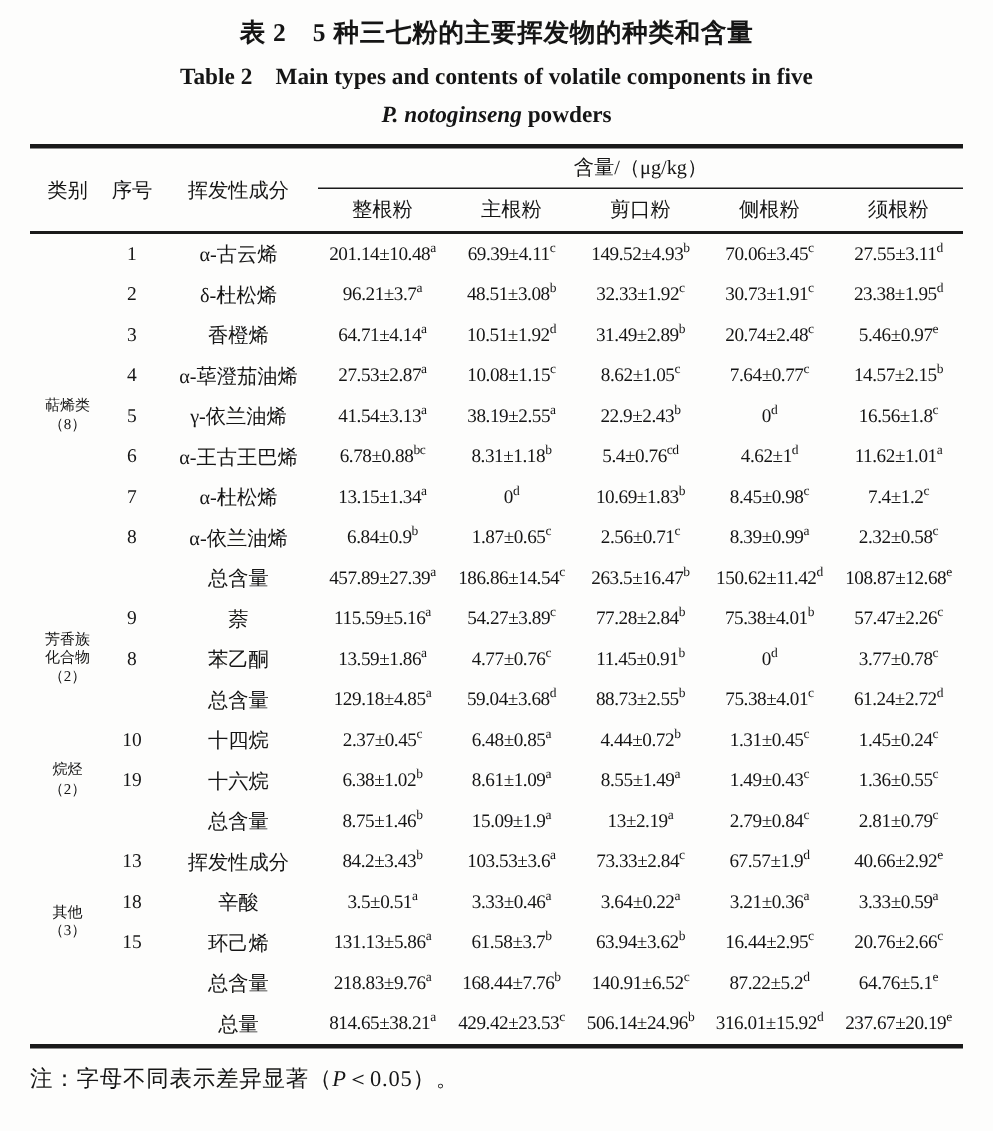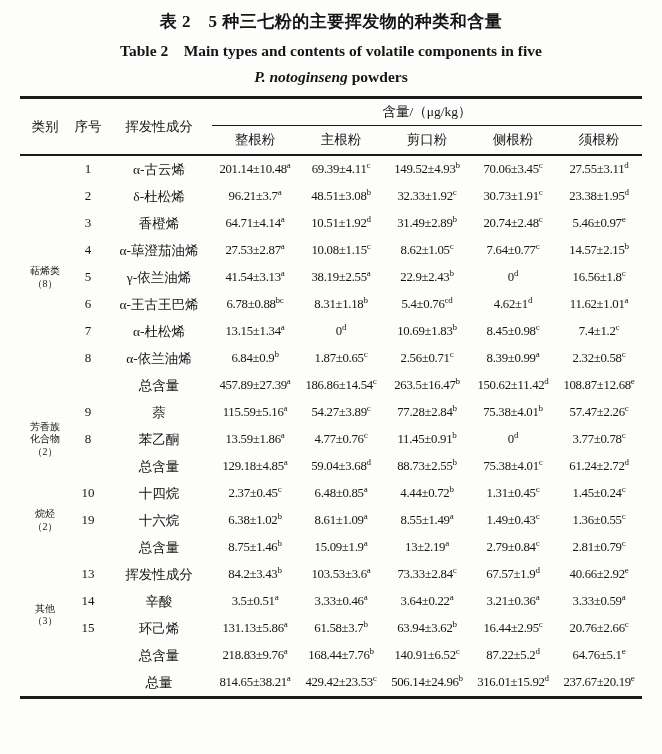--- a/index.html
+++ b/index.html
@@ -238,21 +238,21 @@
           <td class="cat" rowspan="4">其他<br>（3）</td>
           <td class="no">13</td>
           <td class="name">挥发性成分</td>
           <td class="val">84.2±3.43<sup>b</sup></td>
           <td class="val">103.53±3.6<sup>a</sup></td>
           <td class="val">73.33±2.84<sup>c</sup></td>
           <td class="val">67.57±1.9<sup>d</sup></td>
           <td class="val">40.66±2.92<sup>e</sup></td>
         </tr>
         <tr>
-          <td class="no">14</td>
+          <td class="no">18</td>
           <td class="name">辛酸</td>
           <td class="val">3.5±0.51<sup>a</sup></td>
           <td class="val">3.33±0.46<sup>a</sup></td>
           <td class="val">3.64±0.22<sup>a</sup></td>
           <td class="val">3.21±0.36<sup>a</sup></td>
           <td class="val">3.33±0.59<sup>a</sup></td>
         </tr>
         <tr>
           <td class="no">15</td>
           <td class="name">环己烯</td>
@@ -277,14 +277,15 @@
           <td class="name">总量</td>
           <td class="val">814.65±38.21<sup>a</sup></td>
           <td class="val">429.42±23.53<sup>c</sup></td>
           <td class="val">506.14±24.96<sup>b</sup></td>
           <td class="val">316.01±15.92<sup>d</sup></td>
           <td class="val">237.67±20.19<sup>e</sup></td>
         </tr>
       </tbody>
   </table>
 
+  <div class="note"><span>注：字母不同表示差异显著（</span><span class="italic">P</span><span>＜0.05）。</span></div>
 
 </div>
 
 </body></html>

